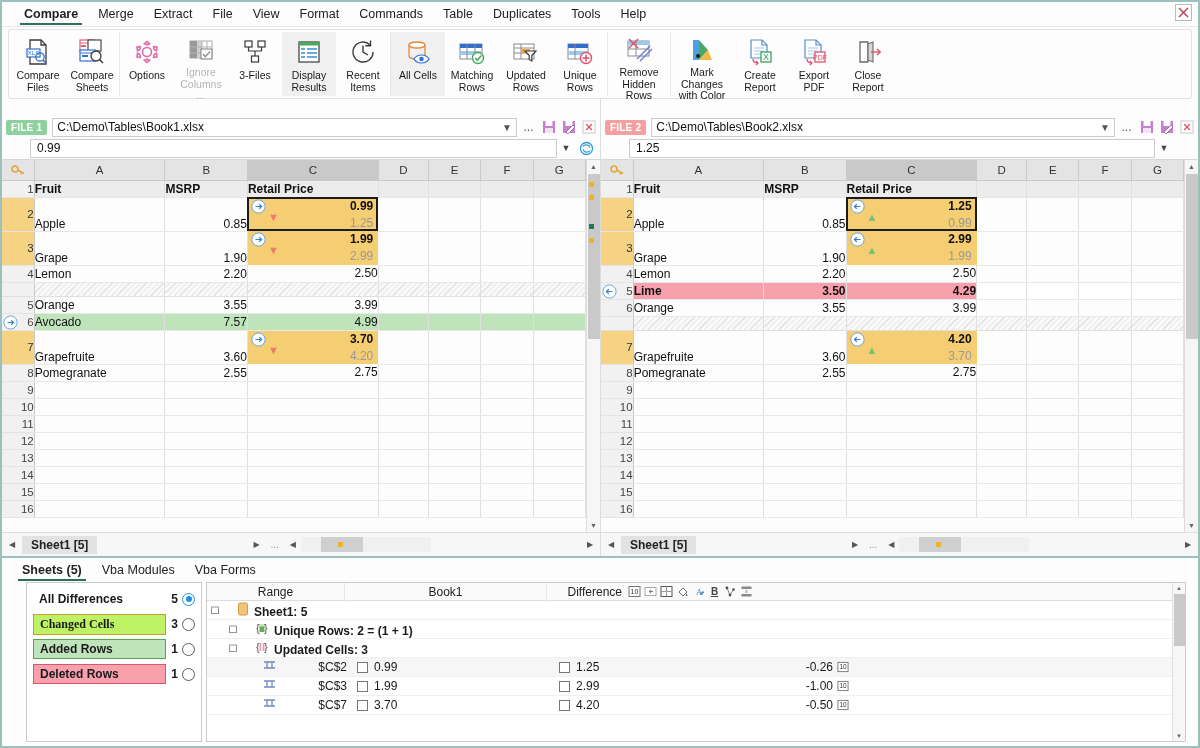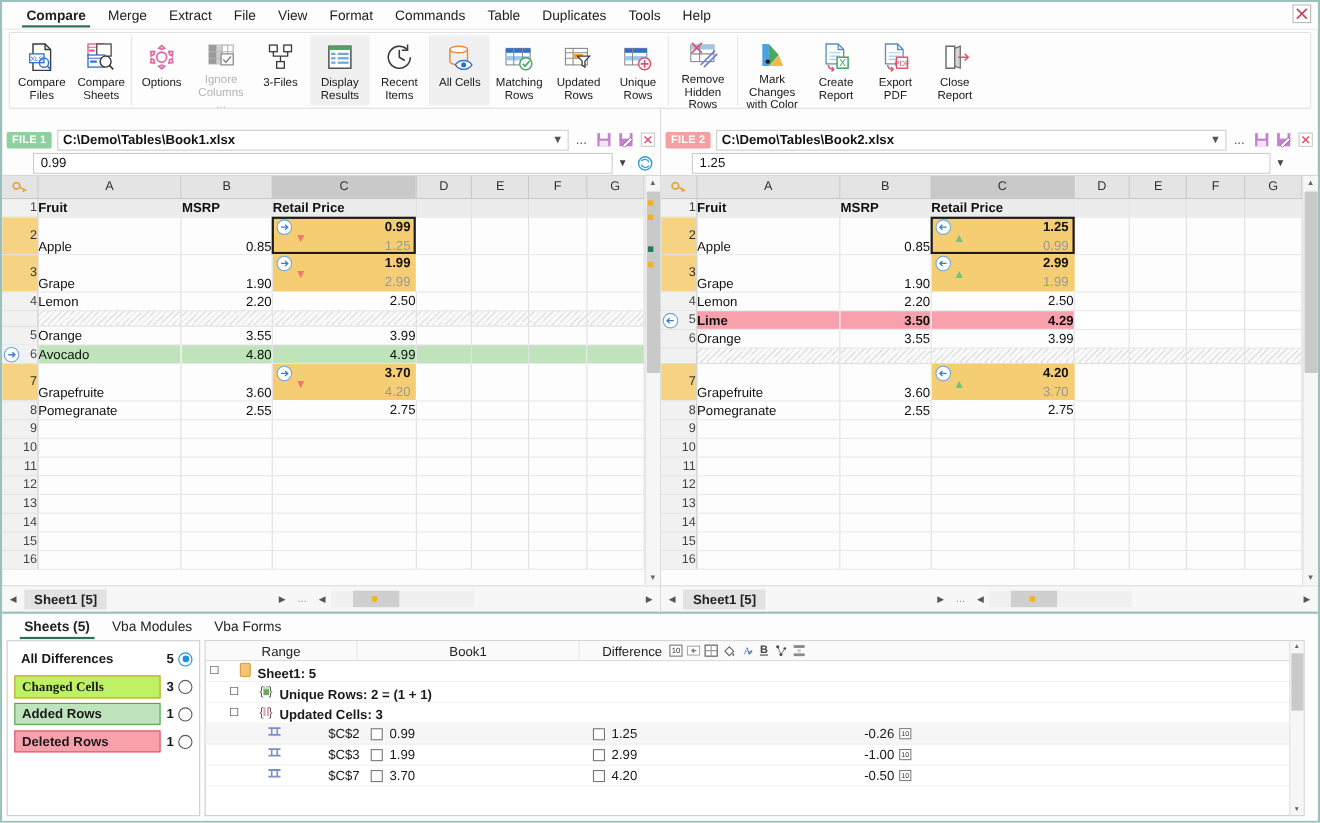--- a/index.html
+++ b/index.html
@@ -83,21 +83,21 @@
   .ftag {
     font-size:10px; font-weight:bold; color:#fff; padding:2px 5px; border-radius:2px;
     letter-spacing:.2px;
   }
   .ftag.f1 { background:#8fd19e; color:#fff; }
   .ftag.f2 { background:#f5a0a0; color:#fff; }
   .fpath {
     flex:1 1 auto; height:19px; margin-left:5px;
     border:1px solid #cdcdcd; background:#fff;
     display:flex; align-items:center; padding:0 4px;
-    font-size:12px; color:#111;font-weight:bold;
+    font-size:12px; color:#111;
   }
   .fpath .val { flex:1 1 auto; }
   .fpath .chev { color:#555; font-size:10px; padding-left:4px; }
   .fbtn { width:17px; height:19px; display:flex; align-items:center; justify-content:center; margin-left:3px; }
 
   .formulabar { height:22px; display:flex; align-items:center; padding:1px 3px 1px 28px; }
   .fcell {
     flex:1 1 auto; height:19px; border:1px solid #cdcdcd; background:#fff;
     display:flex; align-items:center; padding:0 6px; font-size:12px; color:#111;
   }
@@ -160,21 +160,21 @@
   .hthumb { position:absolute; left:20px; top:0; width:42px; height:15px; background:#cfcfcf; }
   .hdot { position:absolute; left:37px; top:5px; width:5px; height:5px; background:#f0b323; border-radius:1px; }
 
   
   .bottom { flex:0 0 190px; height:190px; border-top:2px solid #9cc0bb; display:flex; flex-direction:column; background:#fdfdfd; }
   .btabs { height:24px; flex:0 0 24px; display:flex; align-items:stretch; padding-left:10px; }
   .btab { padding:0 10px; display:flex; align-items:center; font-size:12.5px; color:#222; position:relative; }
   .btab.active { font-weight:bold; }
   .btab.active::after { content:''; position:absolute; left:6px; right:6px; bottom:1px; height:2px; background:#2f6f56; }
 
-  .bbody { flex:1 1 auto; display:flex; min-height:0; padding:0 12px 4px 4px; }
+  .bbody { flex:1 1 auto; display:flex; min-height:0; padding:0 12px 4px 4px;margin-left:20px; }
   .legend { width:176px; border:1px solid #cccccc; background:#fff; padding:5px 6px; flex:0 0 176px; }
   .lrow { display:flex; align-items:center; height:22px; margin-bottom:3px; }
   .lbox { flex:1 1 auto; font-size:12px; font-weight:bold; padding:2px 6px; }
   .lbox.plain { font-weight:bold; }
   .lbox.changed { background:#bef264; border:1px solid #c99b2c;font-family:Liberation Serif, serif; }
   .lbox.added   { background:#bfe3bb; border:1px solid #57a352; }
   .lbox.deleted { background:#f9a0ad; border:1px solid #d4596c; }
   .lcnt { width:16px; text-align:right; font-size:12px; font-weight:bold; padding-right:4px; }
   .radio { width:13px; height:13px; border-radius:50%; border:1.5px solid #5b5b5b; background:#fff; position:relative; }
   .radio.on { border-color:#1f8fe0; }
@@ -645,21 +645,21 @@
               <td class="rowh" style="position:relative;">
                 <span style="position:absolute;left:1px;top:1px;">
                   <svg width="15" height="15" viewBox="0 0 15 15">
                         <circle cx="7.5" cy="7.5" r="6.6" fill="#fff" stroke="#6aa9dd" stroke-width="1"></circle>
                         <path d="M4.5 7.5h6M8.2 5.2l2.4 2.3-2.4 2.3" fill="none" stroke="#3b7fc4" stroke-width="1.2"></path>
                       </svg>
                 </span>
                 <span>6</span>
               </td>
               <td class="cell">Avocado</td>
-              <td class="cell num">4.80</td>
+              <td class="cell num">7.57</td>
               <td class="cell num">4.99</td>
               <td class="cell"></td>
               <td class="cell"></td>
               <td class="cell"></td>
               <td class="cell"></td>
             </tr>
 
             <tr class="tallrow">
               <td class="rowh hl" style="vertical-align:middle">7</td>
               <td class="cell">Grapefruite</td>

